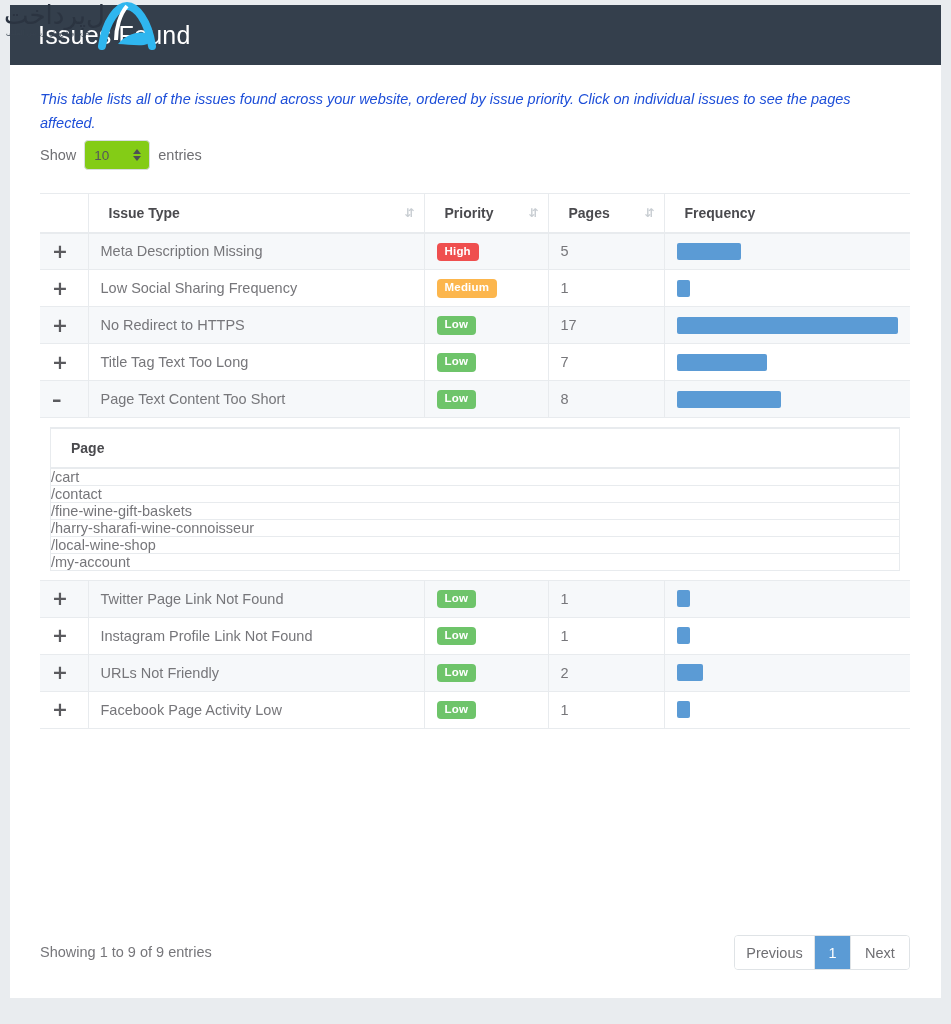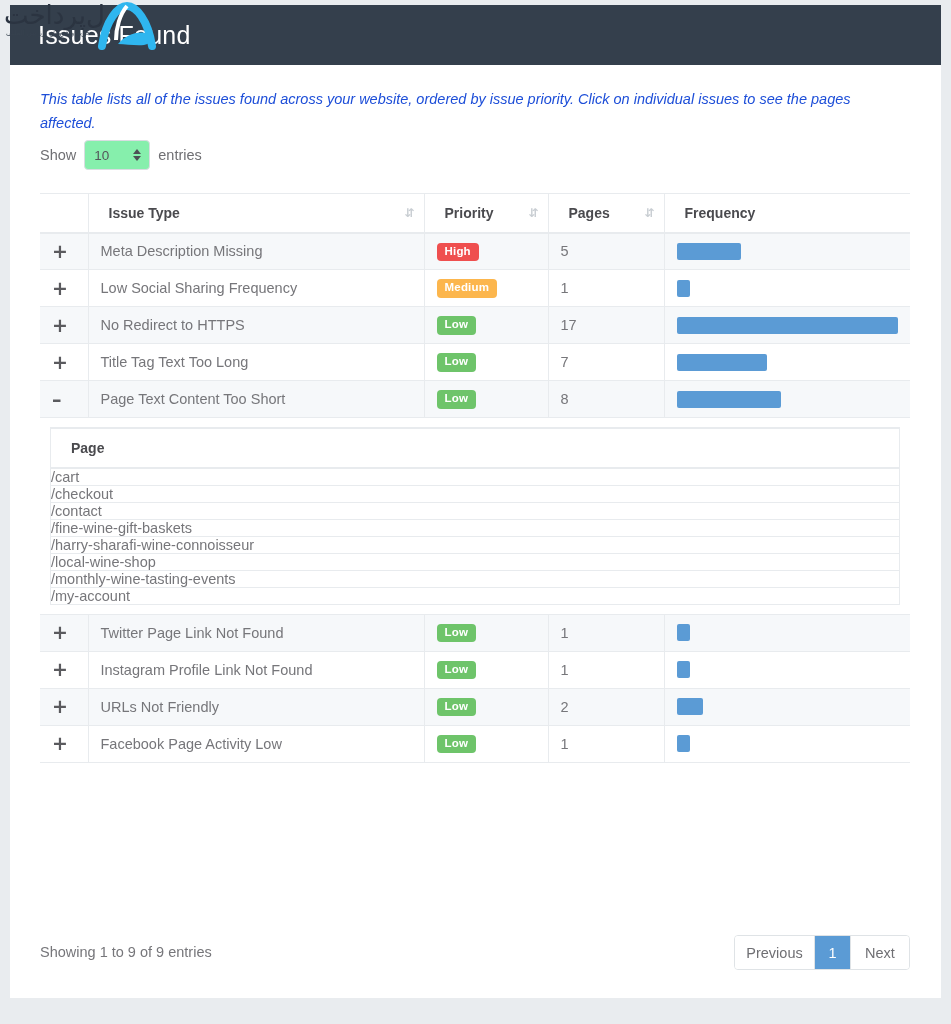--- a/index.html
+++ b/index.html
@@ -102,21 +102,21 @@
     color: #6f6f73;
     font-size: 14.5px;
   }
   .show-label { margin-right: 8px; }
   .entries-label { margin-left: 8px; }
   .select-box {
     position: relative;
     width: 66px; height: 30px;
     border: 1px solid #d9dde1;
     border-radius: 4px;
-    background: #86efac;
+    background: #84cc16;
     display: flex;
     align-items: center;
     padding-left: 9px;
     box-sizing: border-box;
     font-size: 13.5px;
     color: #55565a;
     cursor: pointer;
   }
   .spinner {
     position: absolute;
@@ -429,37 +429,31 @@
               <table class="subtbl">
                 <thead>
                   <tr>
                     <th>Page</th>
                   </tr>
                 </thead>
                 <tbody>
                   <tr class="sub-plain">
                     <td>/cart</td>
                   </tr>
-                  <tr class="sub-alt">
-                    <td>/checkout</td>
-                  </tr>
                   <tr class="sub-plain">
                     <td>/contact</td>
                   </tr>
                   <tr class="sub-alt">
                     <td>/fine-wine-gift-baskets</td>
                   </tr>
                   <tr class="sub-plain">
                     <td>/harry-sharafi-wine-connoisseur</td>
                   </tr>
                   <tr class="sub-alt">
                     <td>/local-wine-shop</td>
-                  </tr>
-                  <tr class="sub-plain">
-                    <td>/monthly-wine-tasting-events</td>
                   </tr>
                   <tr class="sub-alt">
                     <td>/my-account</td>
                   </tr>
                 </tbody>
               </table>
             </div>
           </td>
         </tr>
         <tr class="row-alt">

